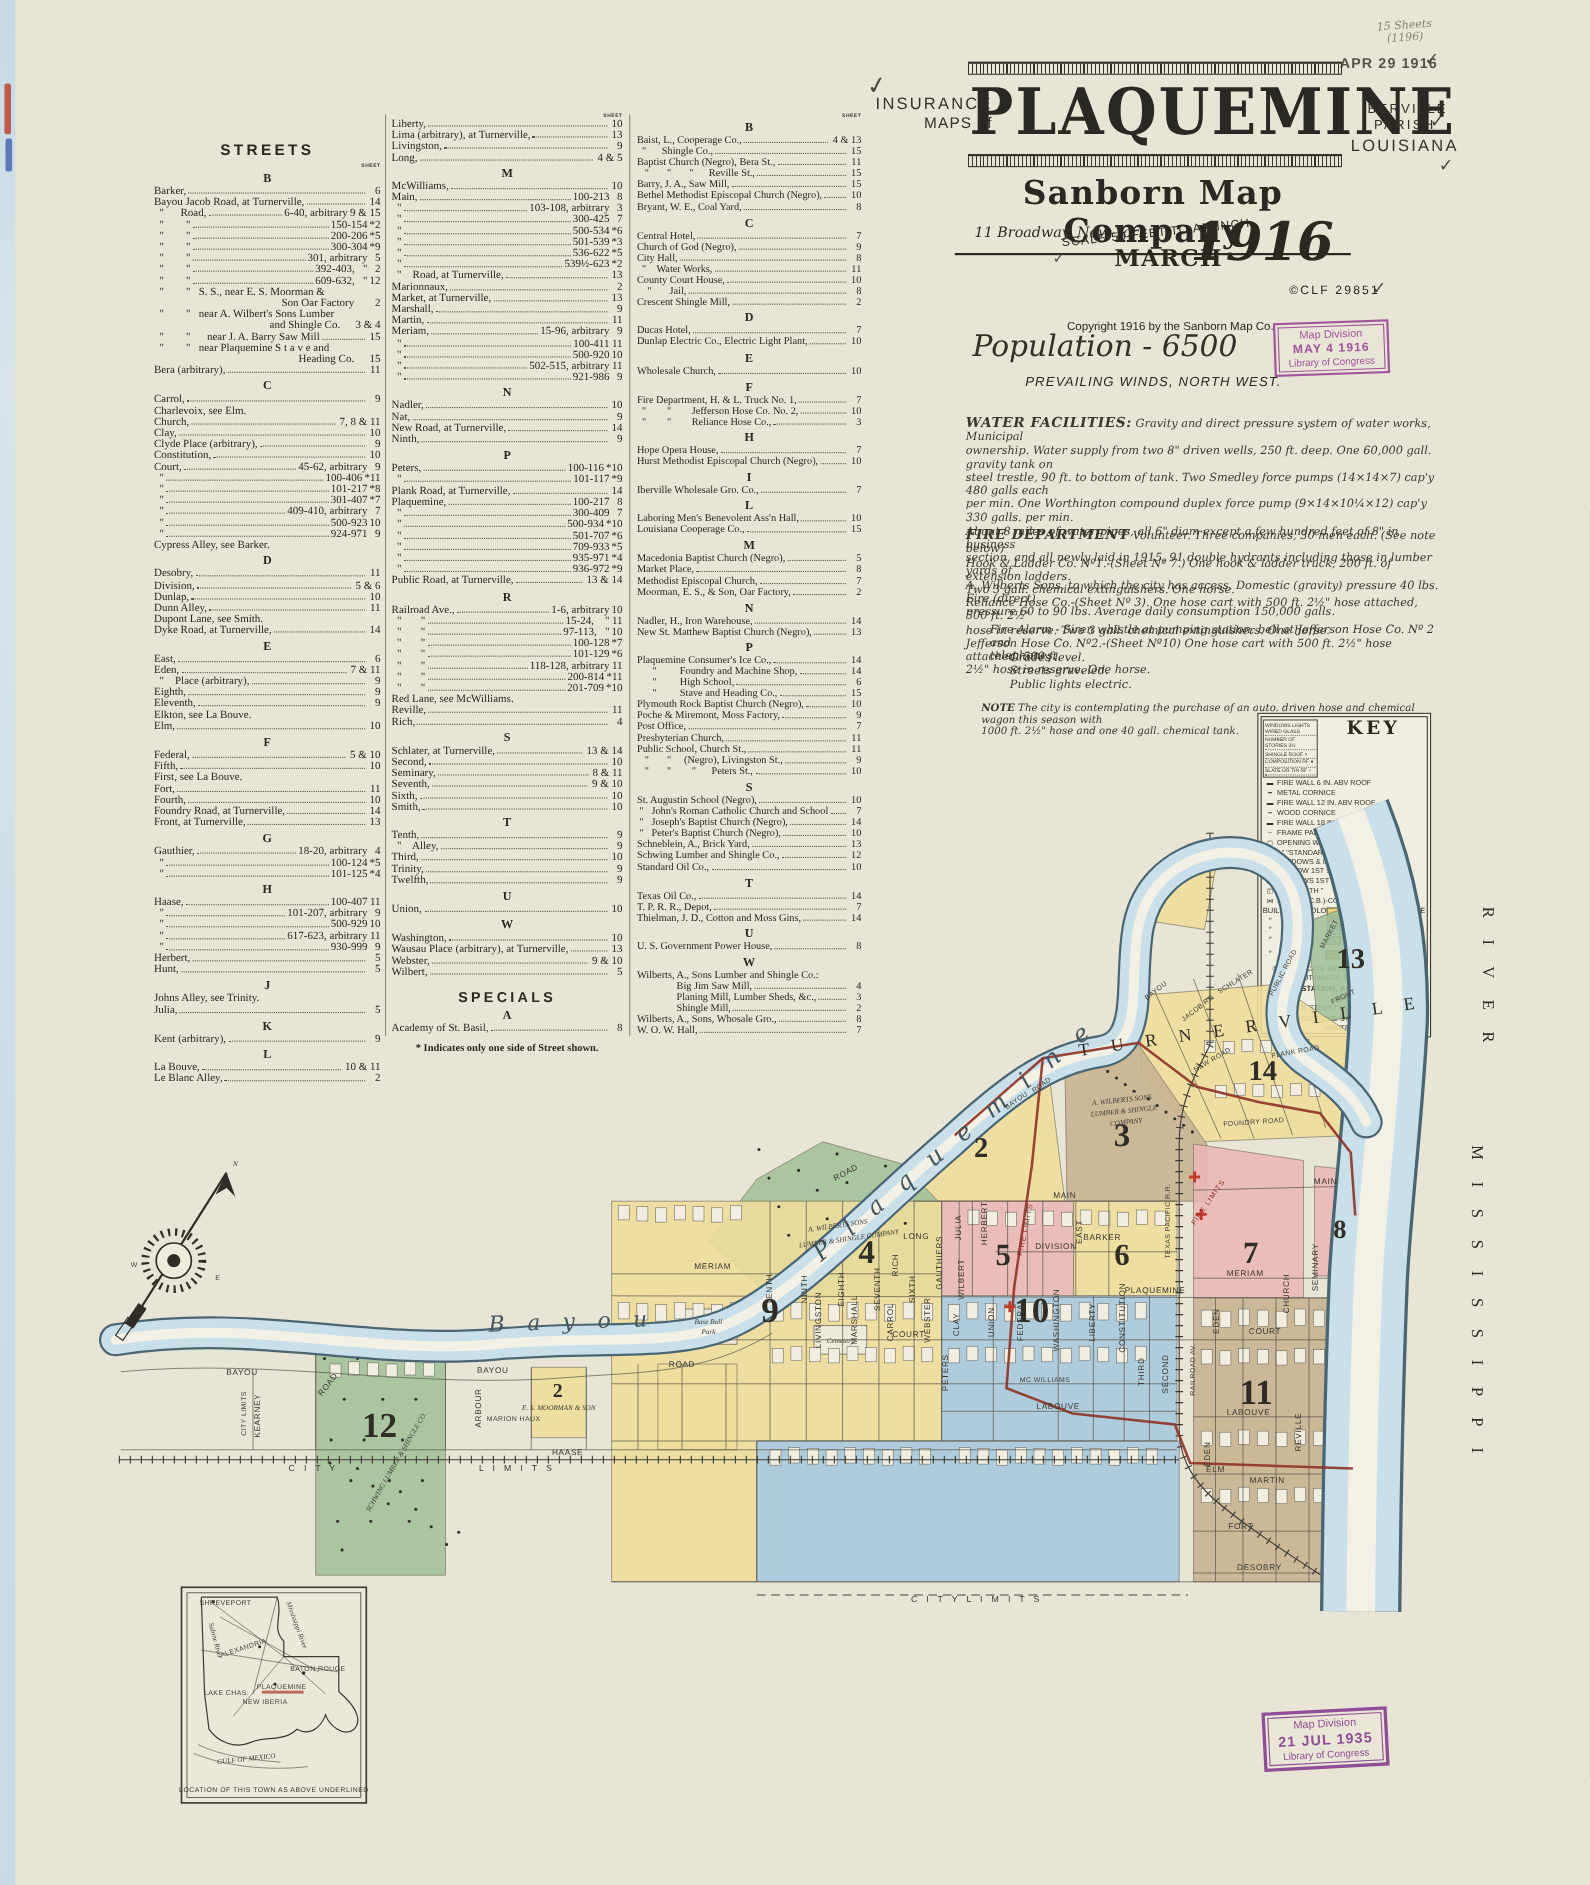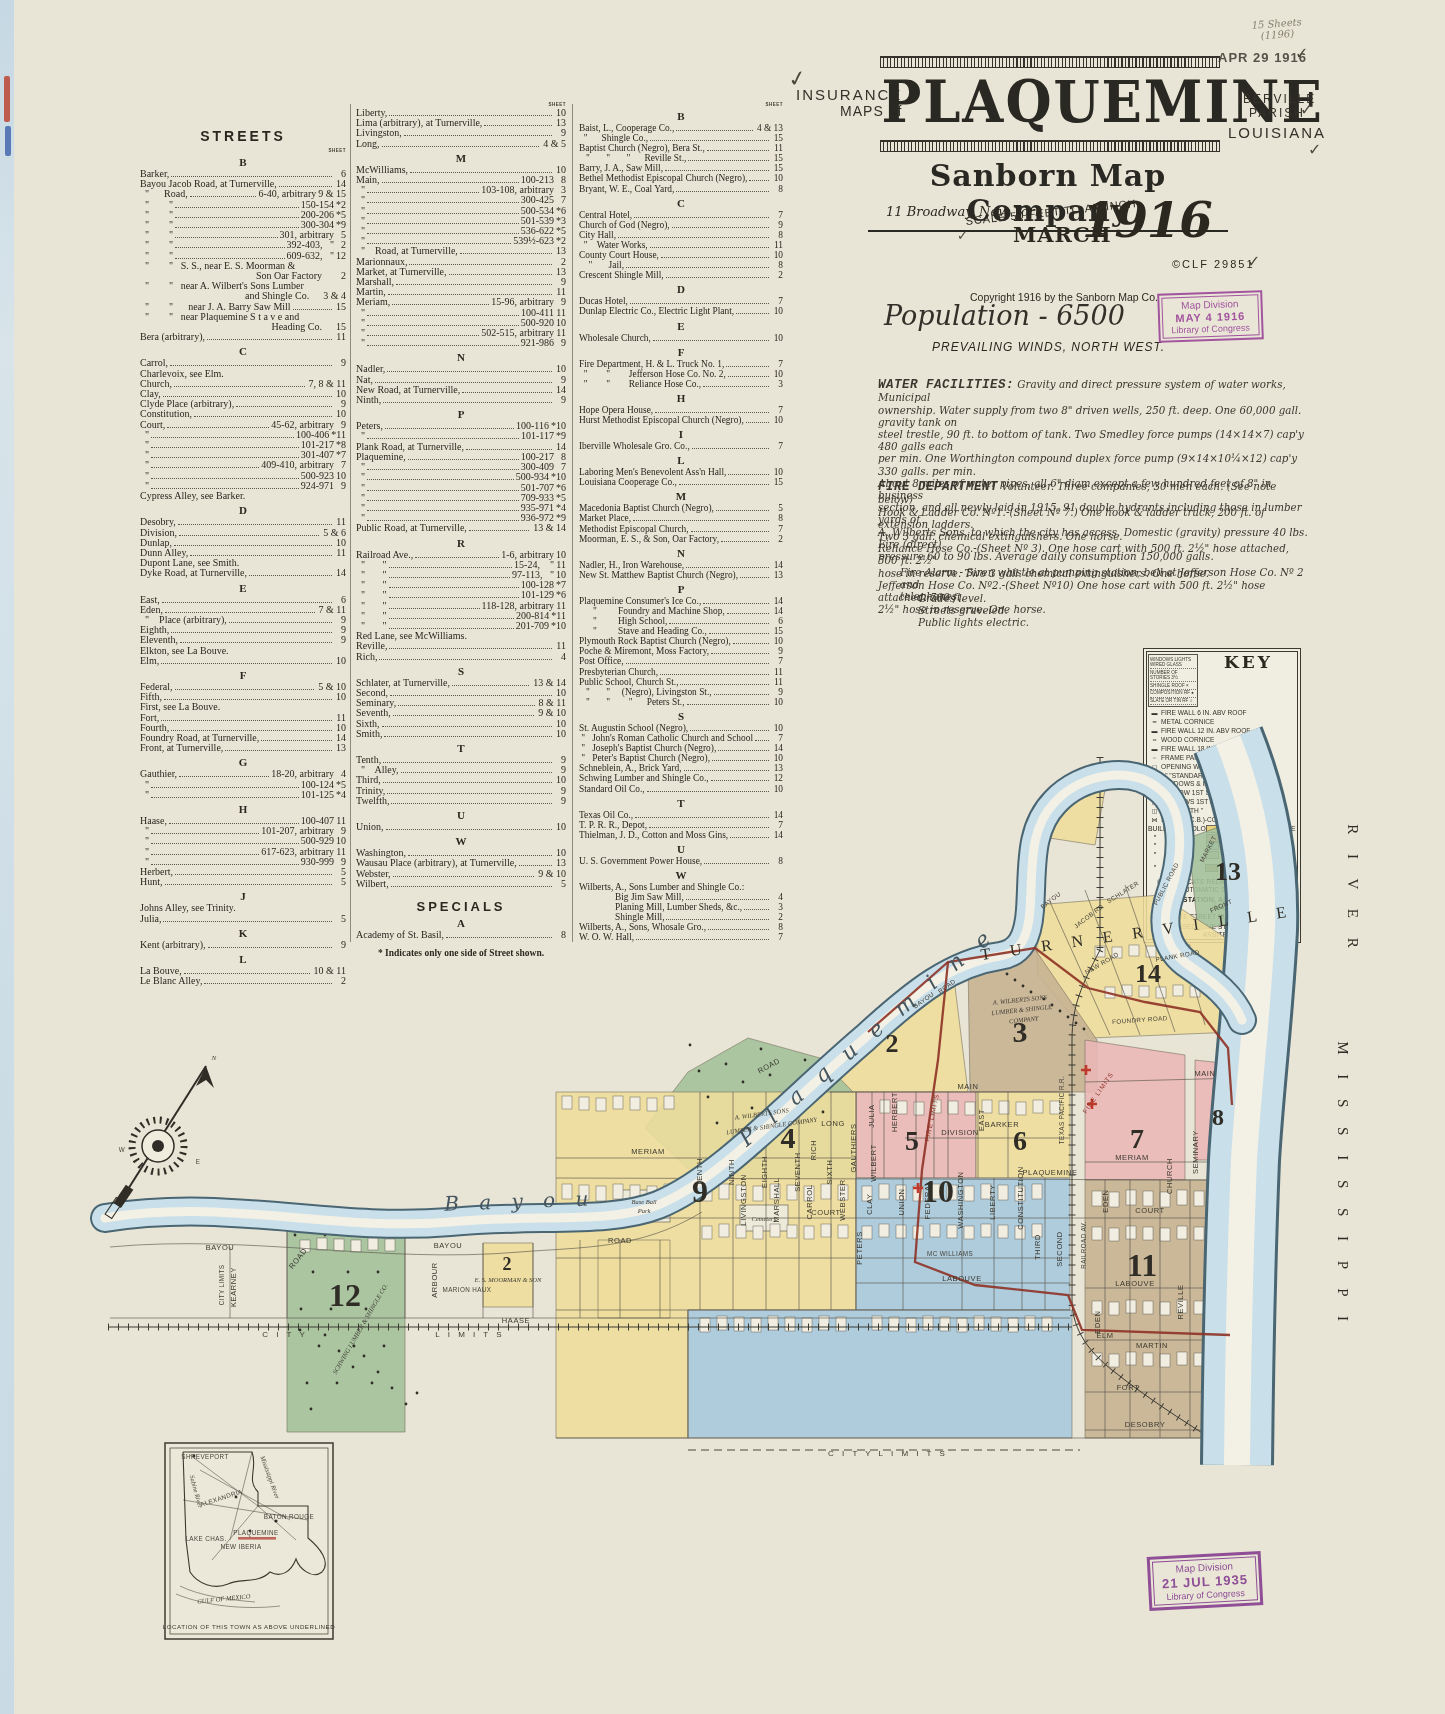--- a/index.html
+++ b/index.html
@@ -58,21 +58,21 @@
   .stampbox{position:absolute;border:2px solid #a2549e;color:#a2549e;padding:2px;background:rgba(255,255,255,.04);}
   .stampbox .inner{border:1.5px solid #a2549e;padding:2px 8px;text-align:center;}
   .stampbox .s1{font:10px "Liberation Sans",sans-serif;}
   .stampbox .s2{font:bold 11px "Liberation Sans",sans-serif;letter-spacing:1px;margin:1px 0;}
   .stampbox .s3{font:9px "Liberation Sans",sans-serif;}
   #stamp-may{left:1158px;top:292px;transform:rotate(-2deg);}
   #stamp-jul{left:1148px;top:1554px;transform:rotate(-3deg);border-width:3px;color:#8f4e96;border-color:#8f4e96;}
   #stamp-jul .inner{border-color:#8f4e96;}
   #stamp-jul .s2{font-size:13px;}
   .hand{position:absolute;font:italic 10.3px/12.2px "DejaVu Serif",serif;color:#3a372f;white-space:pre-line;}
-  .hand b{font-style:italic;font-weight:bold;font-family:Liberation Mono, monospace;}
+  .hand b{font-style:italic;font-weight:bold;}
   .hand .bigt{font-size:12.5px;font-weight:bold;letter-spacing:.5px;}
   
   #key{position:absolute;left:1143px;top:648px;width:148px;border:1px solid #3c3a30;padding:3px 4px;background:rgba(248,246,236,.5);}
   #key:before{content:"";position:absolute;inset:2px;border:1px solid #3c3a30;pointer-events:none;}
   #key-head{display:flex;}
   #key-side{width:46px;font:4.6px/5.6px "Liberation Sans",sans-serif;color:#3c3a30;border:.5px solid #55524a;padding:1px;margin:2px 3px 2px 0;}
   #key-side div{border-bottom:.5px dotted #777;padding:.5px 0;}
   #key-title{flex:1;text-align:center;font:bold 17px "DejaVu Serif",serif;letter-spacing:3px;}
   .key-row{display:flex;align-items:baseline;font:6.6px/7.9px "Liberation Sans",sans-serif;color:#34322a;}
   .key-g{width:13px;text-align:center;flex:0 0 13px;font-size:6px;}
@@ -1213,20 +1213,24 @@
     Reliance Hose Co.-(Sheet Nº 3). One hose cart with 500 ft. 2½" hose attached, 500 ft. 2½"
 hose in reserve. Two 3 gall. chemical extinguishers. One horse.
     Jefferson Hose Co. Nº2.-(Sheet Nº10) One hose cart with 500 ft. 2½" hose attached. 500 ft.
 2½" hose in reserve. One horse.</span>
   </div>
   <div class="hand" style="left:900px;top:566px;width:410px;">Fire Alarm - Siren whistle at pumping station, bell at Jefferson Hose Co. Nº 2 and
 telephones.</div>
   <div class="hand" style="left:918px;top:592px;width:300px;">Grades level.
 Streets graveled.
 Public lights electric.</div>
+  <div class="hand" style="left:892px;top:628px;width:418px;font-size:9.3px;line-height:10.8px;">
+    <b>NOTE</b><span> The city is contemplating the purchase of an auto. driven hose and chemical wagon this season with
+1000 ft. 2½" hose and one 40 gall. chemical tank.</span>
+  </div>
 
   <div id="key">
     <div id="key-head">
       <div id="key-side">
           <div>WINDOWS LIGHTS WIRED GLASS</div>
           <div>NUMBER OF STORIES 3½</div>
           <div>SHINGLE ROOF ×</div>
           <div>COMPOSITION RF ●</div>
           <div>SLATE OR TIN RF ○</div>
         </div>

